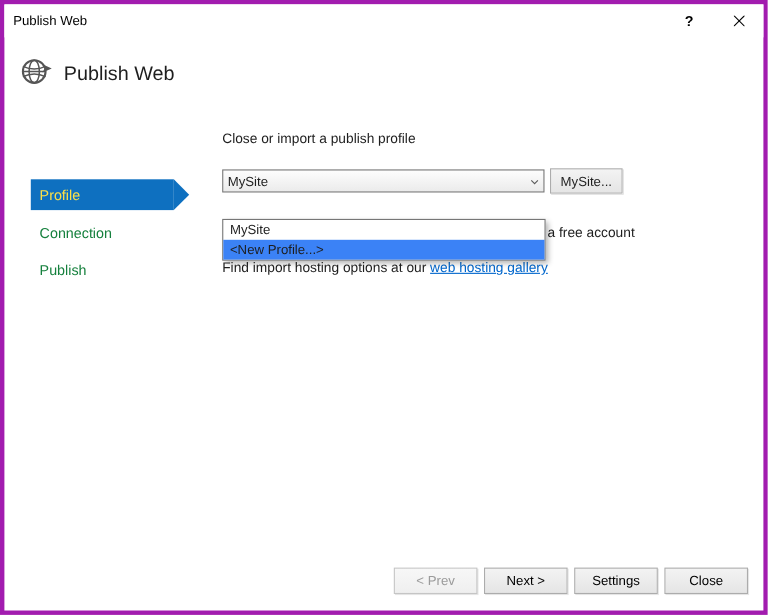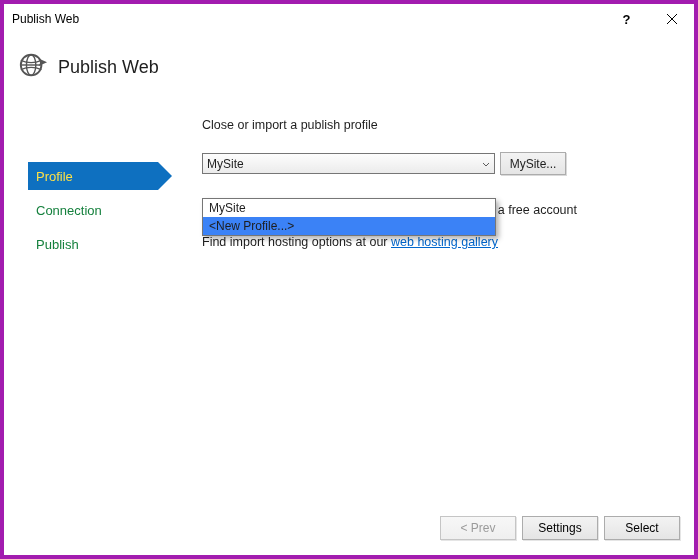--- a/index.html
+++ b/index.html
@@ -146,20 +146,23 @@
         <span>Find import hosting options at our </span><a class="link">web hosting gallery</a>
       </div>
     </div>
   </div>
 
   <div class="footer">
     <div class="footer-btn disabled">
         <span>&lt; Prev</span>
       </div>
     <div class="footer-btn">
+        <span>Next &gt;</span>
+      </div>
+    <div class="footer-btn">
         <span>Settings</span>
       </div>
     <div class="footer-btn">
-        <span>Select</span>
+        <span>Close</span>
       </div>
   </div>
 
 </div>
 
 </body></html>

